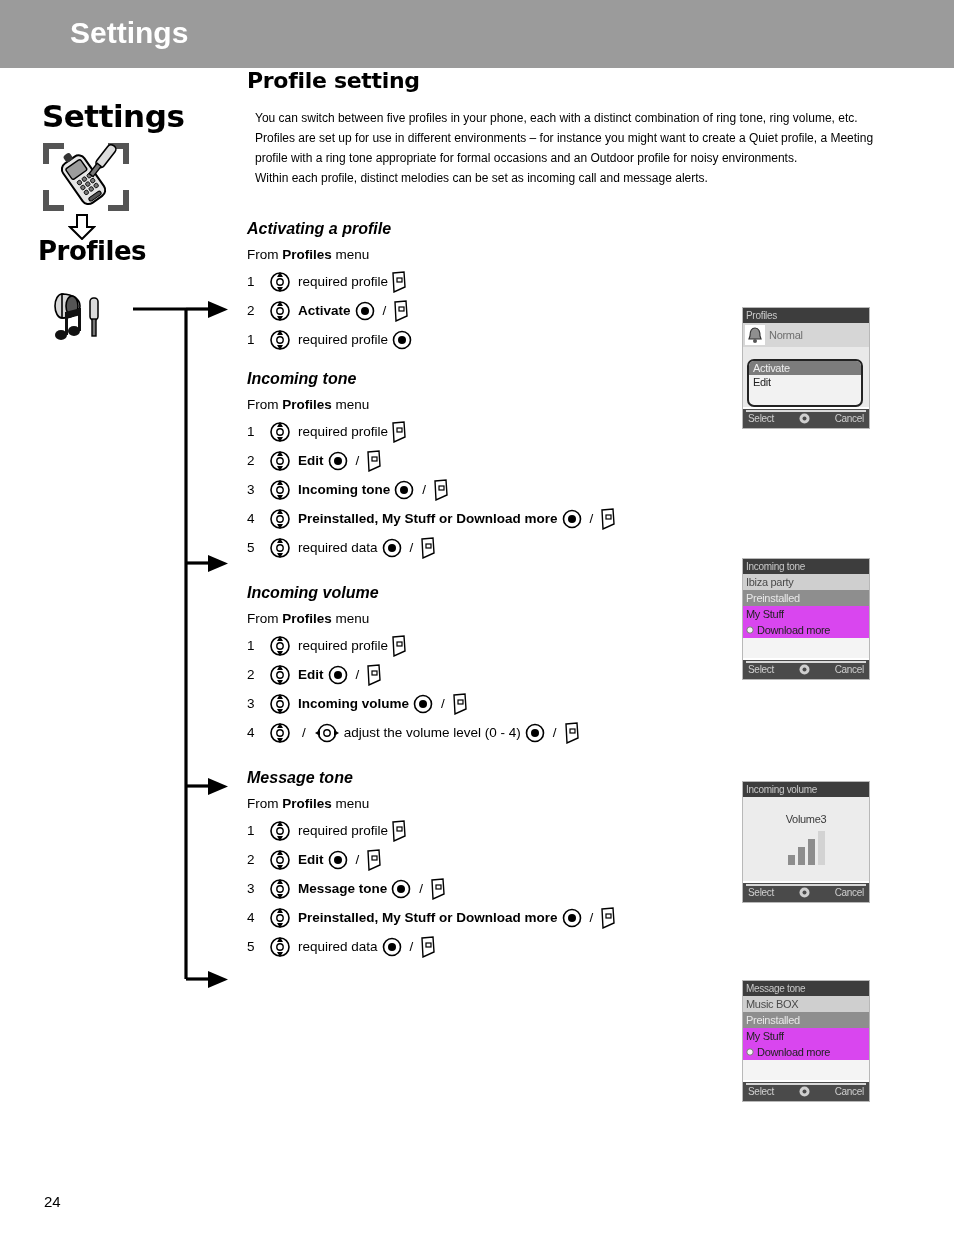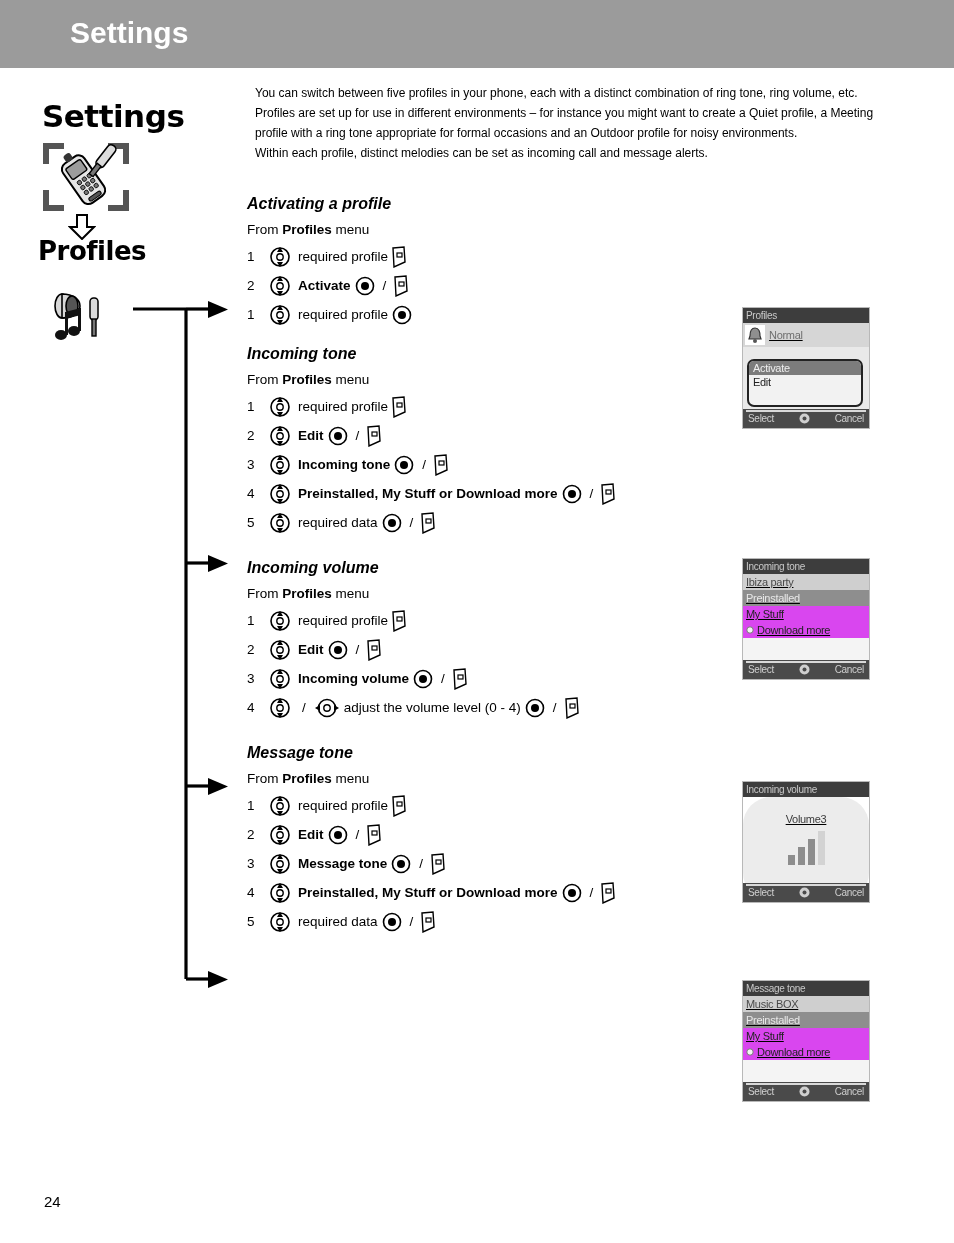--- a/index.html
+++ b/index.html
@@ -86,21 +86,21 @@
     background:#ffffff;
     border:1px solid #b8b8b8;
     font-family:"Liberation Sans", sans-serif;
     overflow:hidden;
   }
   .ps-title {
     height:15px; background:#3d3d3d; color:#c9c9c9;
     font-size:10px; padding:1px 0 0 3px; line-height:14px;
     white-space:nowrap; letter-spacing:-0.3px;
   }
-  .ps-body { position:relative; height:104px; background:#e9e9e9;text-decoration:underline; }
+  .ps-body { position:relative; height:84px; background:#e9e9e9; }
   .ps-bottom {
     position:absolute; bottom:0; left:0; right:0; height:19px;
     background:#4a4a4a; color:#cfcfcf; font-size:10px;
     display:flex; align-items:center; justify-content:space-between;
     padding:0 5px; letter-spacing:-0.3px;
   }
   .ps-bottom .topline{ position:absolute; top:1px; left:3px; right:3px; height:2px; background:#d9d9d9;}
   .ps-row { font-size:11px; padding:1px 3px; line-height:14px; white-space:nowrap; letter-spacing:-0.3px;}
   .row-light { background:#cfcfcf; color:#4a4a4a; }
   .row-sel   { background:#8e8e8e; color:#e8e8e8; }
@@ -200,20 +200,21 @@
   <g fill="#000">
     <polygon points="208,301 228,309.5 208,318"></polygon>
     <polygon points="208,555 228,563.5 208,572"></polygon>
     <polygon points="208,778 228,786.5 208,795"></polygon>
     <polygon points="208,971 228,979.5 208,988"></polygon>
   </g>
 </svg>
 
 <div class="content">
 
+  <h2 class="sec-title">Profile setting</h2>
   <p class="body-text" style="margin-top:15px;white-space:pre-line;">You can switch between five profiles in your phone, each with a distinct combination of ring tone, ring volume, etc.
 Profiles are set up for use in different environments – for instance you might want to create a Quiet profile, a Meeting profile with a ring tone appropriate for formal occasions and an Outdoor profile for noisy environments.
 Within each profile, distinct melodies can be set as incoming call and message alerts.</p>
 
   <h3 class="sub-title" style="margin-top:32px;">Activating a profile</h3>
   <p class="from-line" style="margin-top:9px;"><span>From </span><span class="b">Profiles</span><span> menu</span></p>
 
   <div class="step-row" style="margin-top:5px;">
     <span class="step-num">1</span>
     <svg class="ico ico-updown" viewBox="0 0 22 22">
@@ -583,21 +584,21 @@
     <svg style="width:11px;height:11px;" viewBox="0 0 11 11">
         <circle cx="5.5" cy="5.5" r="5" fill="#cfcfcf"></circle>
         <circle cx="5.5" cy="5.5" r="2" fill="#4a4a4a"></circle>
       </svg>
     <span>Cancel</span>
   </div>
 </div>
 
 <div class="phone-shot" style="left:742px; top:781px;">
   <div class="ps-title">Incoming volume</div>
-  <div class="ps-body" style="background:#ececec;border-radius:28px;">
+  <div class="ps-body" style="background:#ececec;">
     <div class="vol-label">Volume3</div>
     <div class="vol-bars">
       <i style="height:10px;"></i>
       <i style="height:18px;"></i>
       <i style="height:26px;"></i>
       <i class="off" style="height:34px;"></i>
     </div>
   </div>
   <div class="ps-bottom">
     <span class="topline"></span>

